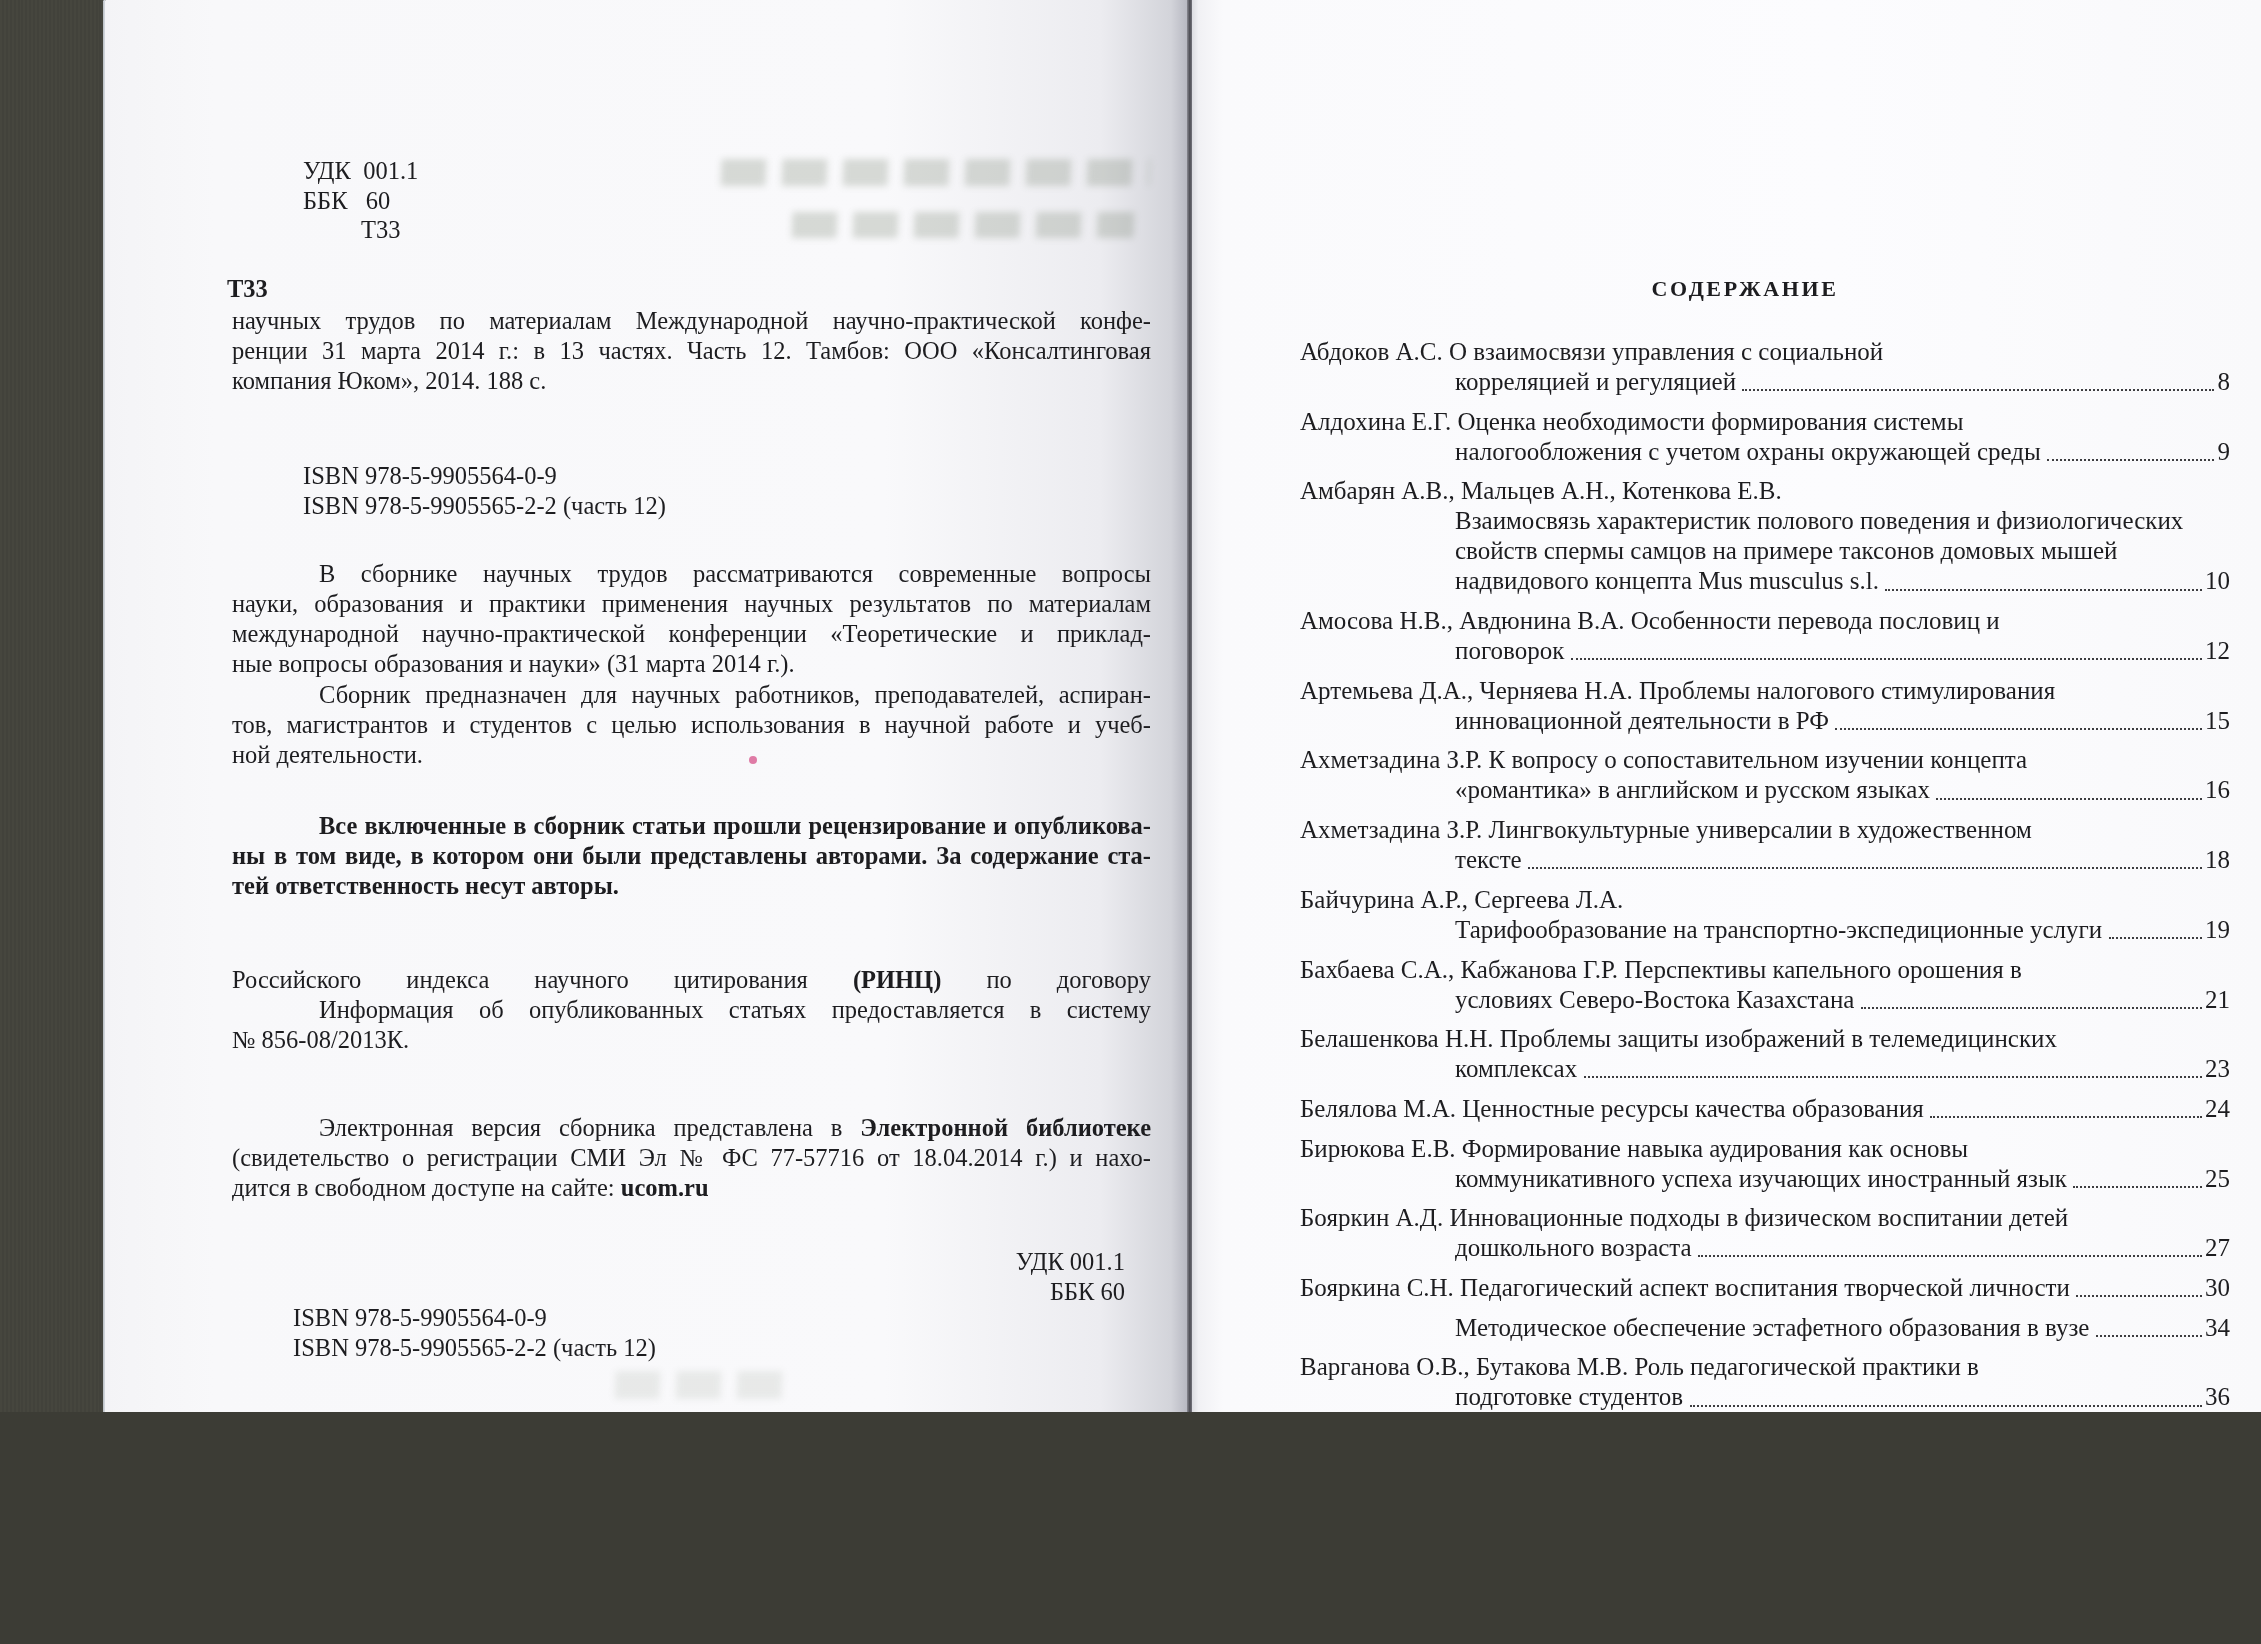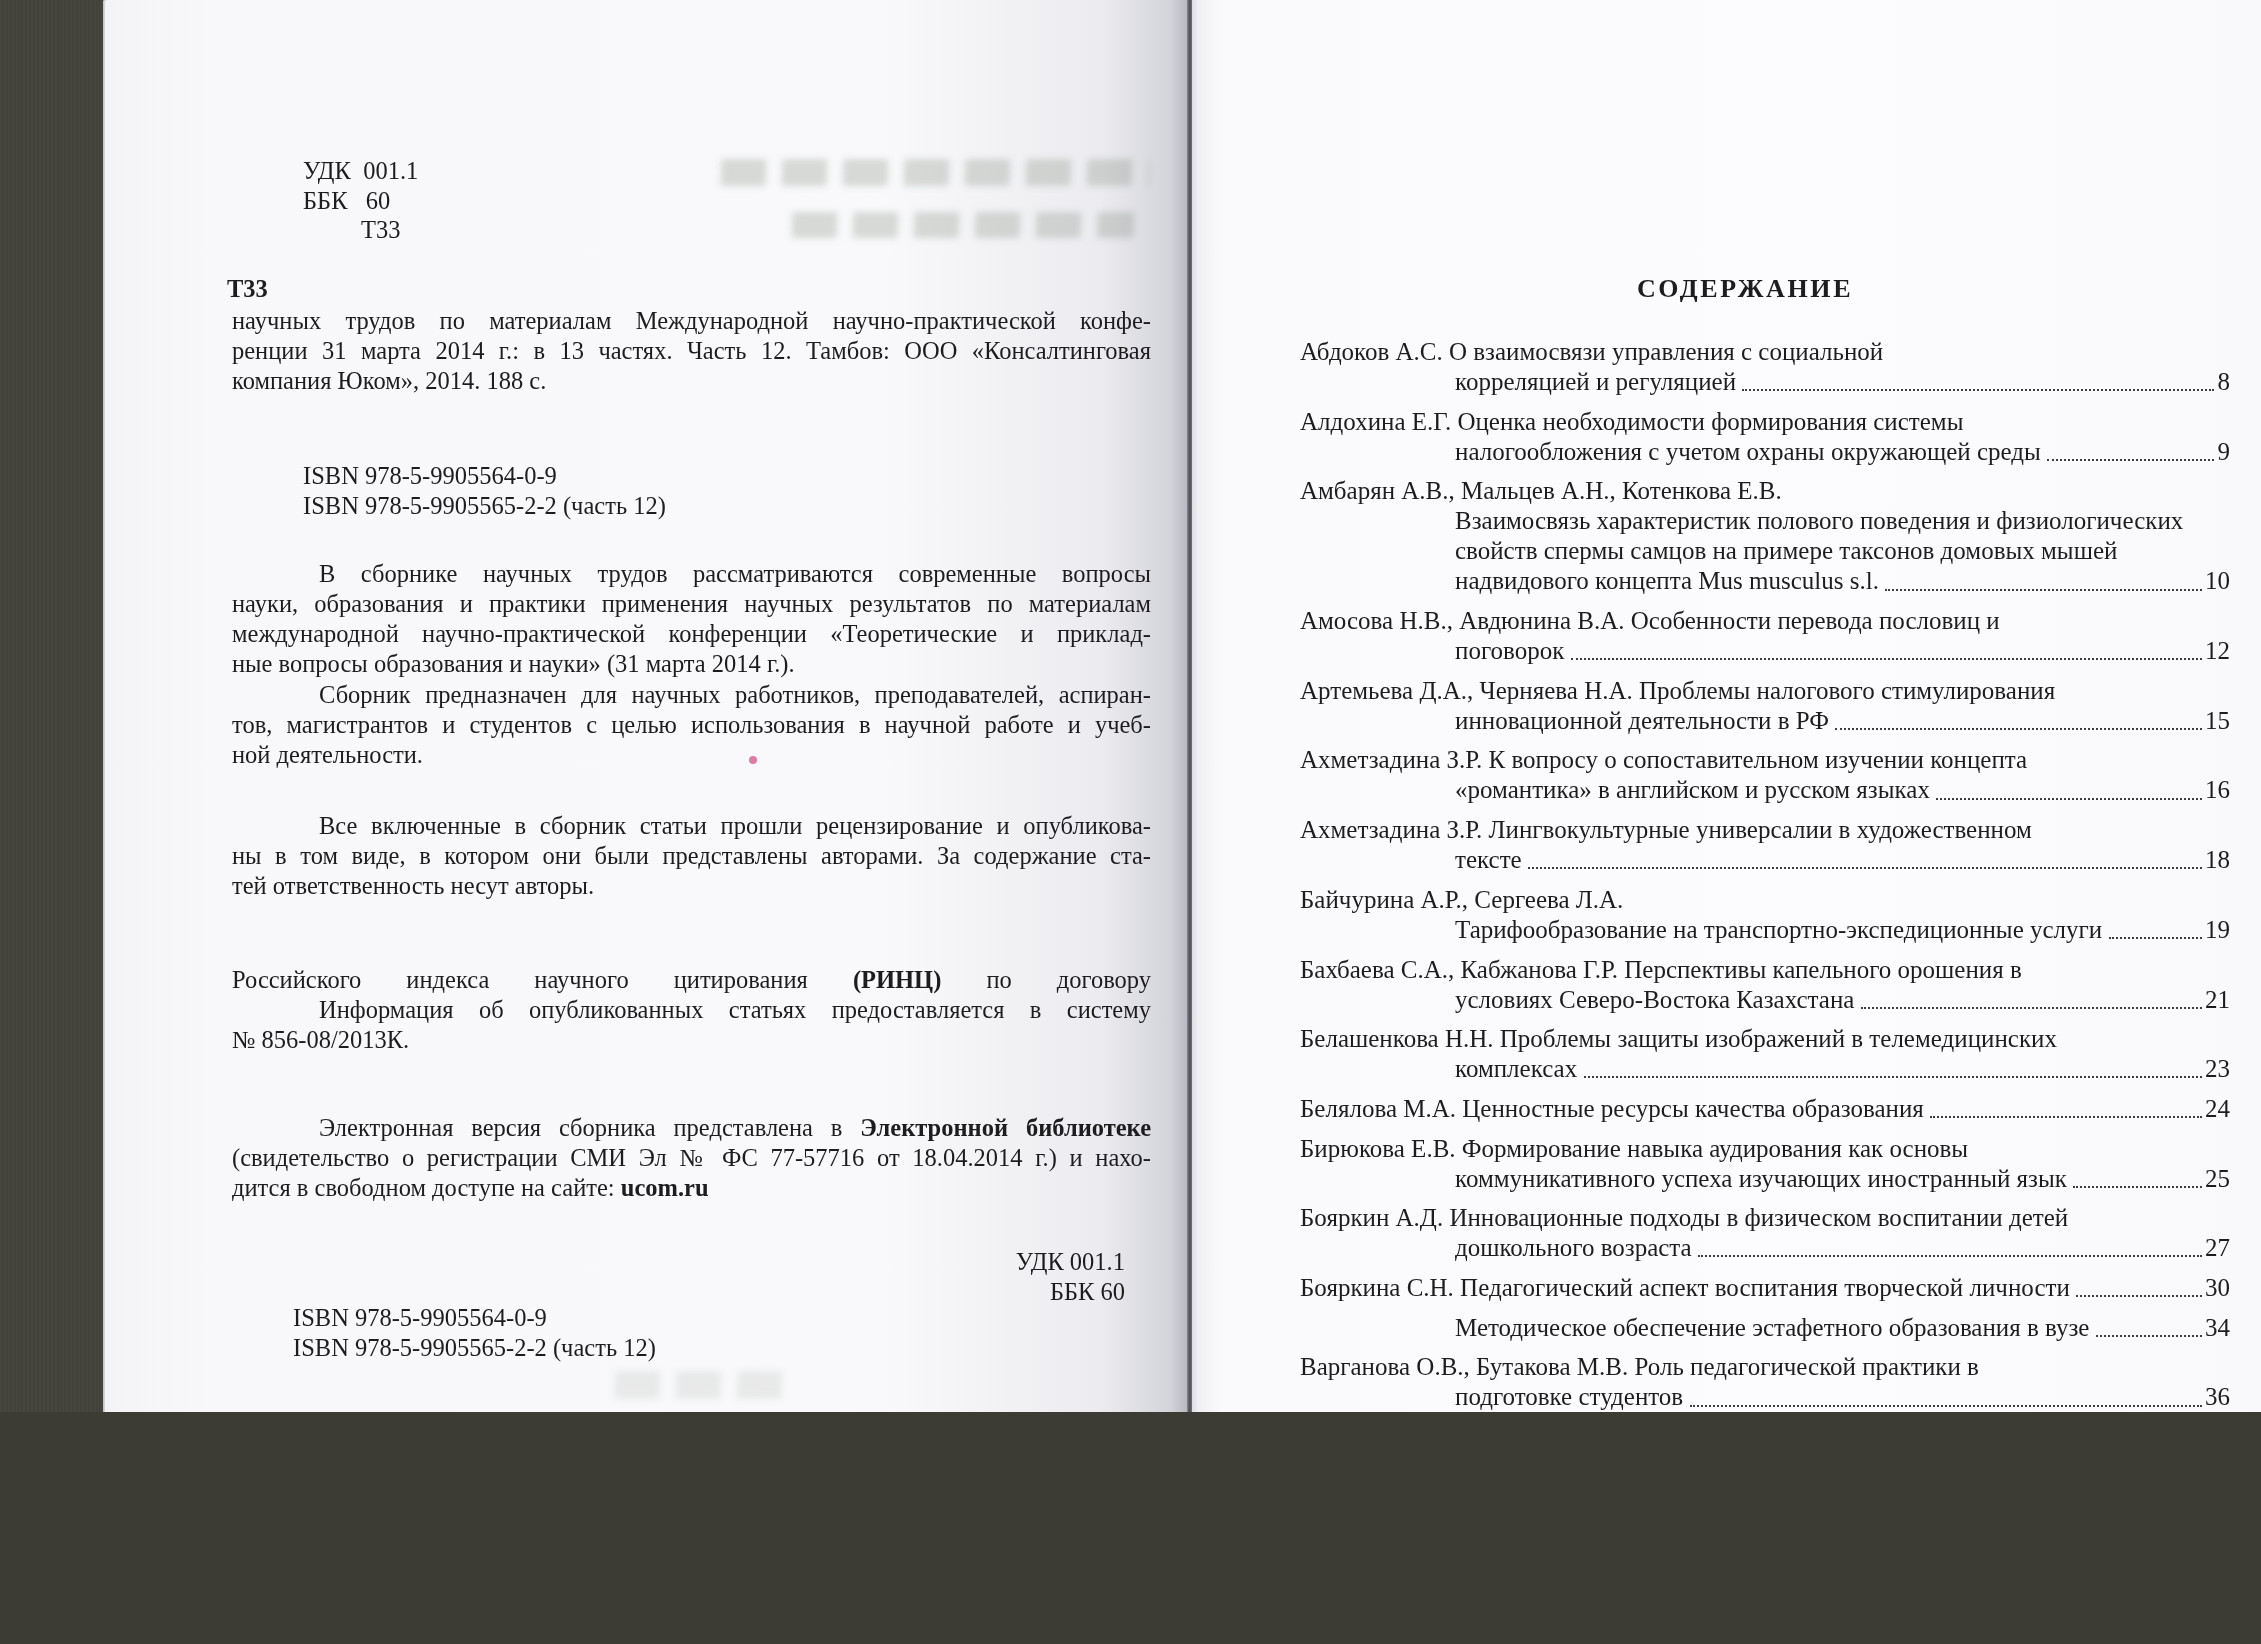--- a/index.html
+++ b/index.html
@@ -25,32 +25,32 @@
   .b{font-weight:bold;}
 
   #udkTop{left:303px;top:156px;}
   #t33card{left:361px;top:215px;}
   #t33m{left:227px;top:274px;font-weight:bold;}
   .para{width:919px;left:232px;}
   #p1{top:306px;}
   #isbnTop{left:303px;top:461px;}
   #p2{top:559px;}
   #p3{top:680px;}
-  #p4{top:811px;}
+  #p4{top:811px;font-weight:bold;}
   #p5{top:965px;}
   #p6{top:1113px;}
   #udkRight{left:232px;top:1247px;width:893px;text-align:right;}
   #isbnBottom{left:293px;top:1303px;}
 
   .para .tl{text-align:justify;text-align-last:justify;}
   .para .tl.first{text-indent:87px;}
   .para .tl.last{text-align-last:left;}
 
   #tocHead{left:1280px;top:271px;width:930px;text-align:center;
-    font-weight:bold;font-size:26px;letter-spacing:2.6px;line-height:36px;}
+    font-weight:bold;font-size:22px;letter-spacing:2.6px;line-height:36px;}
   #toc{left:1300px;top:337px;width:930px;font-size:25px;}
   .entry{margin-bottom:9.7px;}
   .tline{display:flex;align-items:flex-end;}
   .tline .txt{white-space:nowrap;}
   .tline.cont{padding-left:155px;}
   .leader{flex:1 1 auto;min-width:15.5px;border-bottom:2.6px dotted #3d3d40;margin:0 1.9px 5.8px 6.4px;}
   .pg{padding-left:1.3px;}
   #pagenum{left:1280px;top:1496px;width:930px;text-align:center;}
 
   .ghost{position:absolute;filter:blur(3.9px);opacity:0.42;transform:skewX(-2deg);

